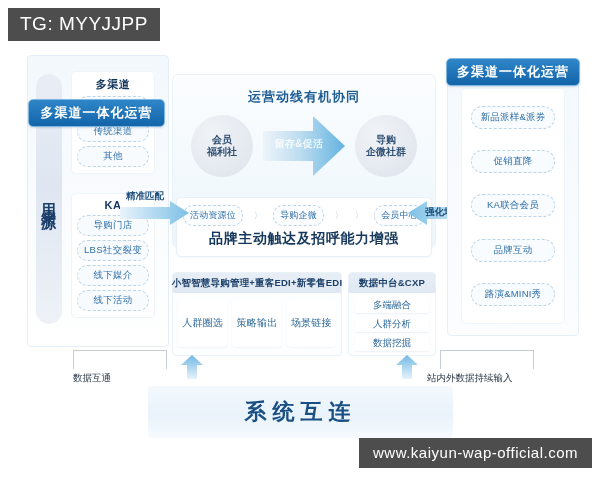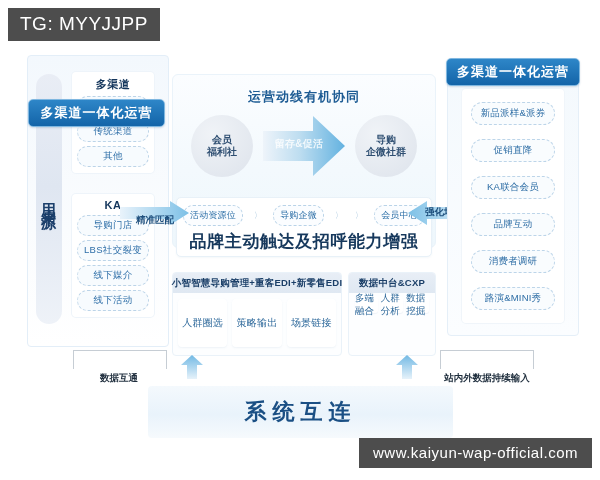--- a/index.html
+++ b/index.html
@@ -211,41 +211,41 @@
   }
   .touch-sep {
     color: #9dbfd9;
     font-size: 8px;
     padding: 0 1px;
   }
   #touch-caption {
     position: absolute;
     left: 0; right: 0; top: 32px;
     text-align: center;
-    font-size: 17px;
+    font-size: 14px;
     font-weight: bold;
     color: #16385c;
     letter-spacing: 0.6px;
   }
 
   
   .side-arrow-wrap {
     position: absolute;
     width: 70px; height: 26px;
   }
   #arrow-in-left  { left: 120px; top: 186px; }
   #arrow-in-right { left: 407px; top: 186px; }
   .side-arrow-label {
     position: absolute;
     font-size: 9.5px;
     font-weight: bold;
     color: #1e4f7d;
     white-space: nowrap;
   }
-  #arrow-in-left .side-arrow-label  { left: 16px;  top: -10px; margin-top: 24px; }
+  #arrow-in-left .side-arrow-label  { left: 6px;  top: -10px; }
   #arrow-in-right .side-arrow-label { left: 18px; top: 6px; color:#1a4c7a; }
 
   
   #right-panel {
     position: absolute;
     left: 447px; top: 62px;
     width: 130px; height: 258px;
     background: linear-gradient(180deg,#f4f9fd 0%, #fbfdff 100%);
     border: 1px solid #e5eff8;
     border-radius: 4px;
@@ -323,21 +323,21 @@
     align-items: center;
     justify-content: center;
     font-size: 10px;
     color: #2a6699;
     letter-spacing: 0.2px;
   }
   #sys-b-cells {
     position: absolute;
     left: 6px; right: 6px; top: 24px;
     display: flex;
-    flex-direction: row;
+    flex-direction: column;
     gap: 3px;
   }
   .sys-row {
     height: 16px;
     background: #ffffff;
     border-radius: 3px;
     box-shadow: 0 1px 1px rgba(130,160,190,0.12);
     display: flex;
     align-items: center;
     justify-content: center;
@@ -351,24 +351,24 @@
     height: 18px;
     border-top: 1px solid #c6cdd4;
     border-left: 1px solid #c6cdd4;
     border-right: 1px solid #c6cdd4;
   }
   #bracket-left  { left: 73px;  top: 336px; width: 92px; }
   #bracket-right { left: 440px; top: 336px; width: 92px; }
   .bracket-label {
     position: absolute;
     font-size: 9.5px;
-    font-weight: bold;
+    font-weight: normal;
     color: #1f2e3d;
     white-space: nowrap;
-    text-align: center;
+    text-align: left;
   }
   #bracket-left-label  { left: 73px;  top: 358px; width: 92px; }
   #bracket-right-label { left: 427px; top: 358px; width: 120px; }
 
   .up-arrow {
     position: absolute;
     width: 24px; height: 26px;
   }
   #up-arrow-left  { left: 180px; top: 340px; }
   #up-arrow-right { left: 395px; top: 340px; }
@@ -488,21 +488,20 @@
       </svg>
       <span class="side-arrow-label">强化场景</span>
     </div>
 
     <div id="right-panel">
       <div id="right-inner">
         <div class="right-pill">新品派样&amp;派券</div>
         <div class="right-pill">促销直降</div>
         <div class="right-pill">KA联合会员</div>
         <div class="right-pill">品牌互动</div>
-        <div class="right-pill">消费者调研</div>
         <div class="right-pill">路演&amp;MINI秀</div>
       </div>
     </div>
 
     <div class="chip-title" id="chip-right">多渠道一体化运营</div>
 
     <div id="sys-box-a">
       <div class="sys-head">小智智慧导购管理+重客EDI+新零售EDI</div>
       <div id="sys-a-cells">
         <div class="sys-cell">人群圈选</div>

